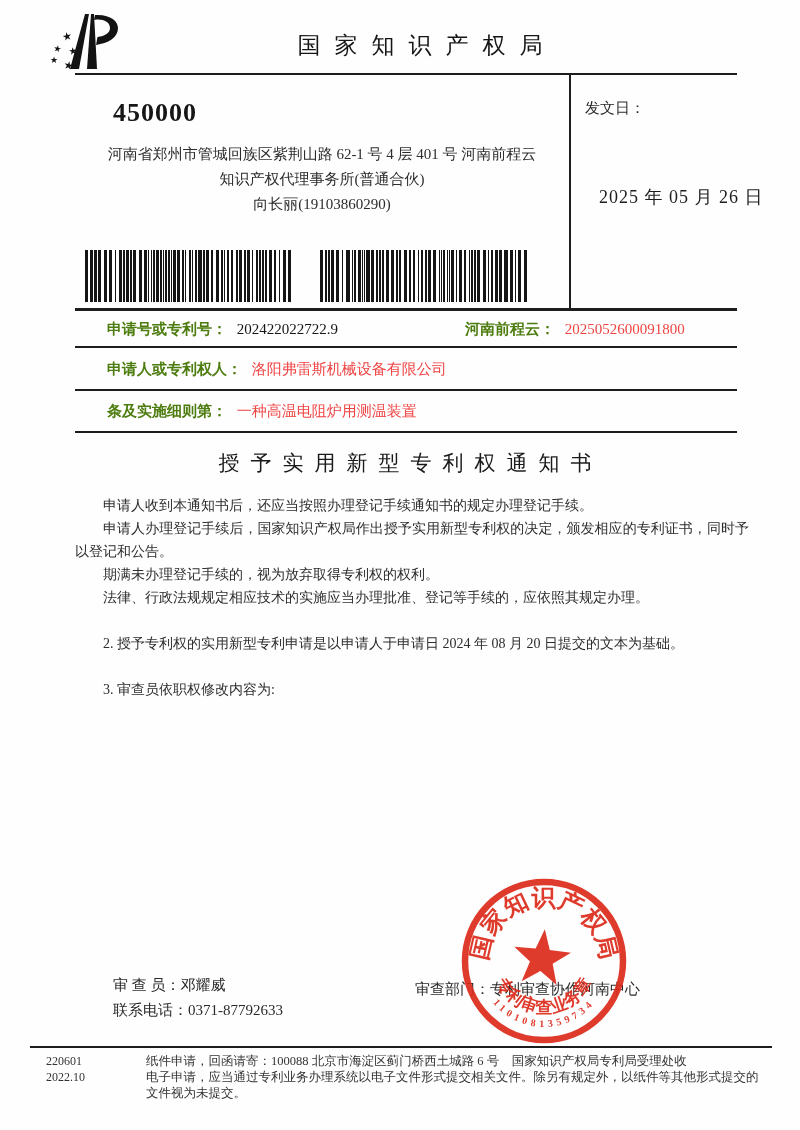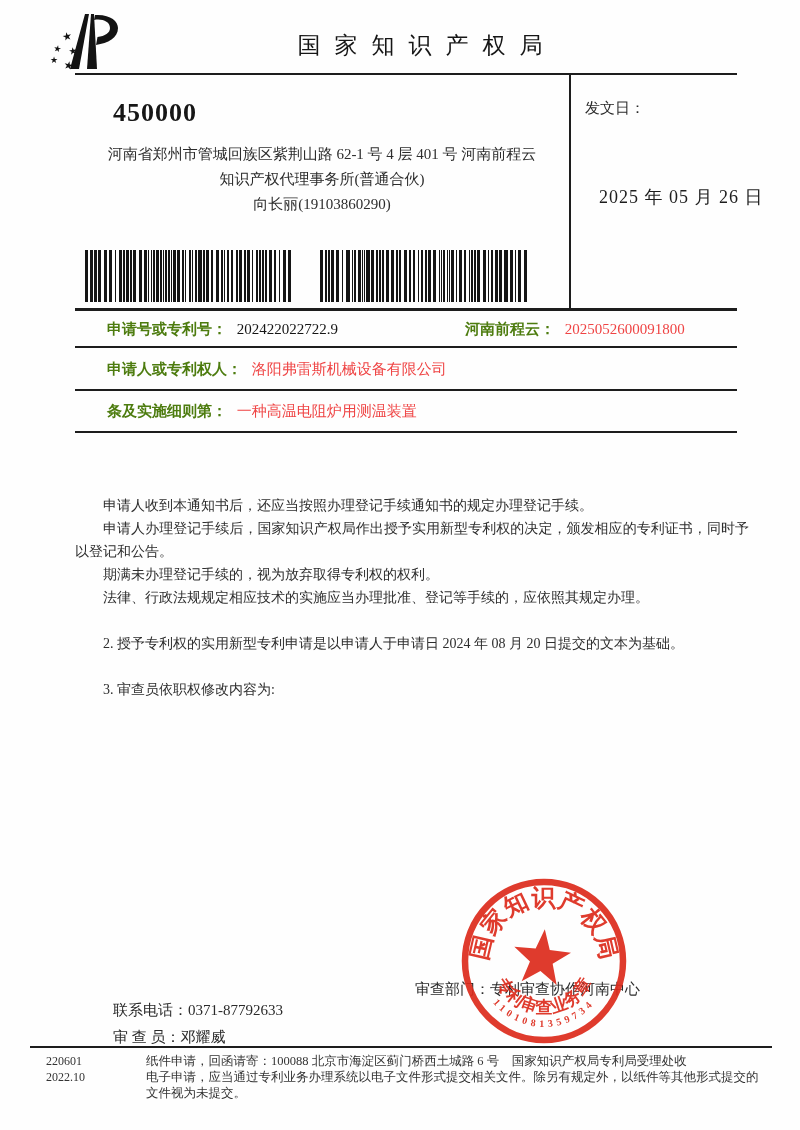--- a/index.html
+++ b/index.html
@@ -208,31 +208,32 @@
     <span class="fval">洛阳弗雷斯机械设备有限公司</span>
   </div>
   <div class="hr" style="left:75px;top:389px;width:662px;height:2px"></div>
 
   <div class="frow" style="left:85px;top:402px">
     <span class="flabel">条及实施细则第：</span>
     <span class="fval">一种高温电阻炉用测温装置</span>
   </div>
   <div class="hr" style="left:75px;top:431px;width:662px;height:2px"></div>
 
+  <div class="notice-title">授予实用新型专利权通知书</div>
 
   <div class="body-text">
     <p>申请人收到本通知书后，还应当按照办理登记手续通知书的规定办理登记手续。</p>
     <p>申请人办理登记手续后，国家知识产权局作出授予实用新型专利权的决定，颁发相应的专利证书，同时予以登记和公告。</p>
     <p>期满未办理登记手续的，视为放弃取得专利权的权利。</p>
     <p>法律、行政法规规定相应技术的实施应当办理批准、登记等手续的，应依照其规定办理。</p>
     <p class="gap">2. 授予专利权的实用新型专利申请是以申请人于申请日 2024 年 08 月 20 日提交的文本为基础。</p>
     <p class="gap">3. 审查员依职权修改内容为:</p>
   </div>
 
-  <div class="sig" style="left:113px;top:1028px">
+  <div class="sig" style="left:113px;top:976px">
     <span>审 查 员：</span><span>邓耀威</span>
   </div>
   <div class="sig" style="left:113px;top:1001px">
     <span>联系电话：</span><span>0371-87792633</span>
   </div>
   <div class="sig" style="left:415px;top:980px">
     <span>审查部门：</span><span>专利审查协作河南中心</span>
   </div>
 
   <svg class="seal" width="170" height="170" viewBox="0 0 170 170">

